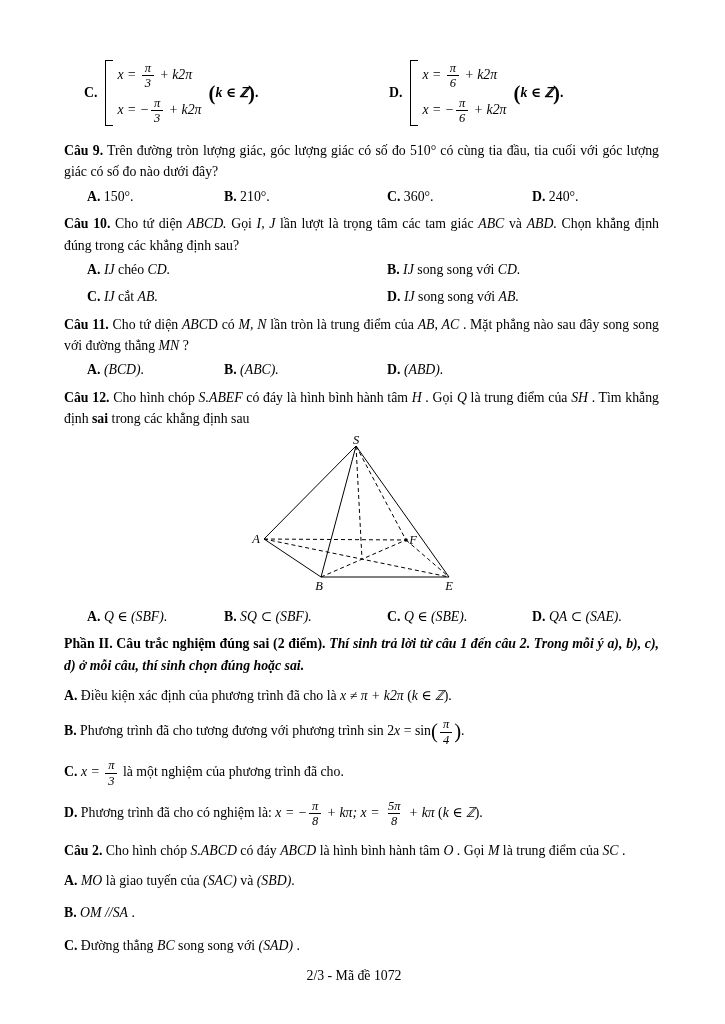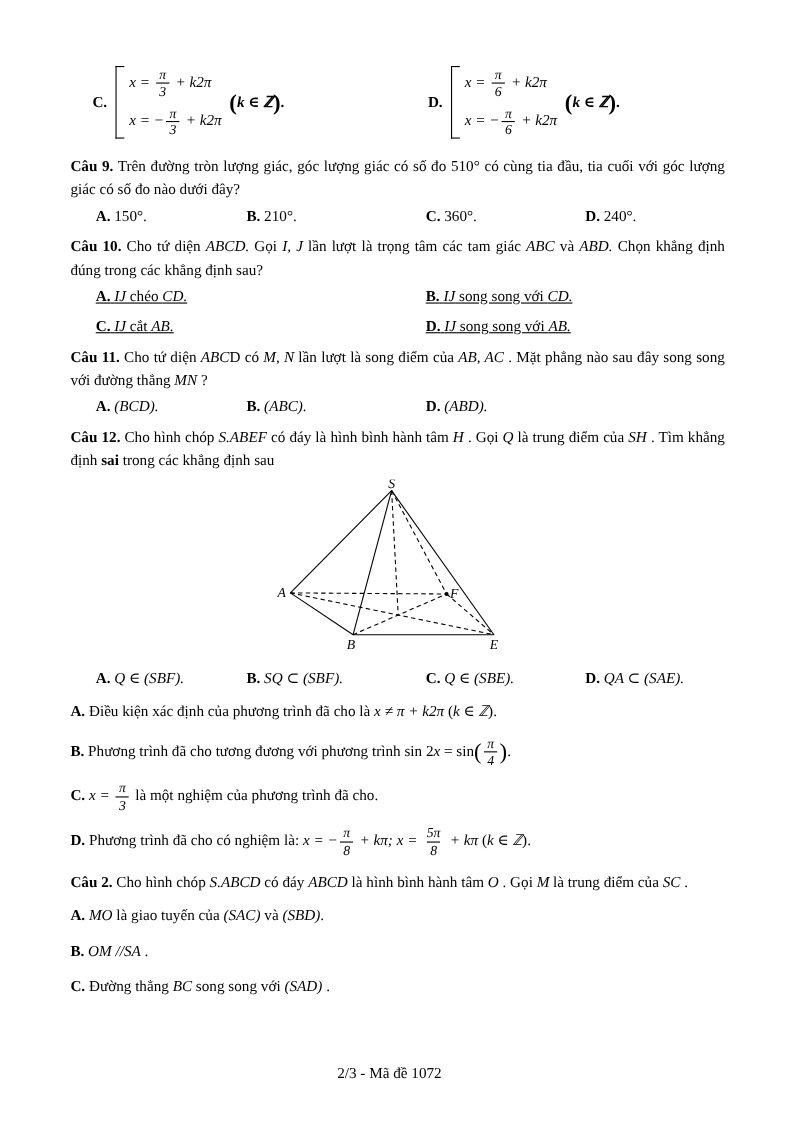--- a/index.html
+++ b/index.html
@@ -12,21 +12,21 @@
   }
   .b{font-weight:bold;}
   .i{font-style:italic;}
   .bi{font-weight:bold;font-style:italic;}
   .ov{border-top:1px solid #000;line-height:1;}
   .paren{font-size:1.5em;font-style:normal;vertical-align:-0.13em;line-height:1;}
   .stem{margin:0 2px 3px 0;text-align:justify;}
   .qblock{margin-bottom:5px;}
   .opts{display:grid;padding-left:23px;margin:1px 0 6px 0;}
   .opts4{grid-template-columns:137px 163px 145px auto;}
-  .opts2{grid-template-columns:300px auto;text-decoration:underline;}
+  .opts2{grid-template-columns:300px auto;}
   .opt{white-space:nowrap;}
   
   .sysrow{display:flex;padding-left:20px;margin-bottom:12px;}
   .sys{display:flex;align-items:center;}
   .sys-first{width:305px;}
   .sys .syslbl{margin-right:8px;align-self:center;}
   .lbracket{display:inline-block;width:7px;align-self:stretch;margin:2px 4px 2px 0;
     border-left:1.4px solid #000;border-top:1.4px solid #000;border-bottom:1.4px solid #000;}
   .eqcol{display:flex;flex-direction:column;}
   .eq{height:35px;display:flex;align-items:center;}
@@ -105,21 +105,21 @@
       <span class="opt"><span class="b">A.</span><span> </span><span class="i">IJ</span><span> chéo </span><span class="i">CD.</span></span>
       <span class="opt"><span class="b">B.</span><span> </span><span class="i">IJ</span><span> song song với </span><span class="i">CD.</span></span>
     </div>
     <div class="opts opts2">
       <span class="opt"><span class="b">C.</span><span> </span><span class="i">IJ</span><span> cắt </span><span class="i">AB.</span></span>
       <span class="opt"><span class="b">D.</span><span> </span><span class="i">IJ</span><span> song song với </span><span class="i">AB.</span></span>
     </div>
   </div>
 
   <div class="qblock">
-    <p class="stem"><span class="b">Câu 11.</span><span> Cho tứ diện </span><span class="i">ABC</span><span>D có </span><span class="i">M, N</span><span> lần lượt là song điểm của </span><span class="i">AB, AC</span><span> . Mặt phẳng nào sau đây song song với đường thẳng </span><span class="i">MN</span><span> ?</span></p>
+    <p class="stem"><span class="b">Câu 11.</span><span> Cho tứ diện </span><span class="i">ABC</span><span>D có </span><span class="i">M, N</span><span> lần tròn là trung điểm của </span><span class="i">AB, AC</span><span> . Mặt phẳng nào sau đây song song với đường thẳng </span><span class="i">MN</span><span> ?</span></p>
     <div class="opts opts4">
       <span class="opt"><span class="b">A.</span><span> </span><span class="i">(BCD).</span></span>
       <span class="opt"><span class="b">B.</span><span> </span><span class="i">(ABC).</span></span>
       <span class="opt"><span class="b">D.</span><span> </span><span class="i">(ABD).</span></span>
     </div>
   </div>
 
   <div class="qblock">
     <p class="stem"><span class="b">Câu 12.</span><span> Cho hình chóp </span><span class="i">S.ABEF</span><span> có đáy là hình bình hành tâm </span><span class="i">H</span><span> . Gọi </span><span class="i">Q</span><span> là trung điểm của </span><span class="i">SH</span><span> . Tìm khẳng định </span><span class="b">sai</span><span> trong các khẳng định sau</span></p>
 
@@ -149,20 +149,21 @@
     </div>
 
     <div class="opts opts4">
       <span class="opt"><span class="b">A.</span><span> </span><span class="i">Q ∈ (SBF).</span></span>
       <span class="opt"><span class="b">B.</span><span> </span><span class="i">SQ ⊂ (SBF).</span></span>
       <span class="opt"><span class="b">C.</span><span> </span><span class="i">Q ∈ (SBE).</span></span>
       <span class="opt"><span class="b">D.</span><span> </span><span class="i">QA ⊂ (SAE).</span></span>
     </div>
   </div>
 
+  <p class="stem"><span class="b">Phần II. Câu trắc nghiệm đúng sai (2 điểm). </span><span class="bi">Thí sinh trả lời từ câu 1 đến câu 2. Trong mỗi ý a), b), c), d) ở mỗi câu, thí sinh chọn đúng hoặc sai.</span></p>
 
   <div class="qblock">
     <div class="p2item"><span class="b">A.</span><span> Điều kiện xác định của phương trình đã cho là </span><span class="i">x ≠ π + k2π</span><span> (</span><span class="i">k ∈ ℤ</span><span>).</span></div>
     <div class="p2item"><span class="b">B.</span><span> Phương trình đã cho tương đương với phương trình </span><span>sin 2</span><span class="i">x</span><span> = sin</span><span class="paren">(</span><span class="i"><span class="frac">
             <span class="fnum">π</span>
             <span class="fden">4</span>
           </span></span><span class="paren">)</span><span>.</span></div>
     <div class="p2item"><span class="b">C.</span><span> </span><span class="i">x = <span class="frac">
             <span class="fnum">π</span>
             <span class="fden">3</span>

